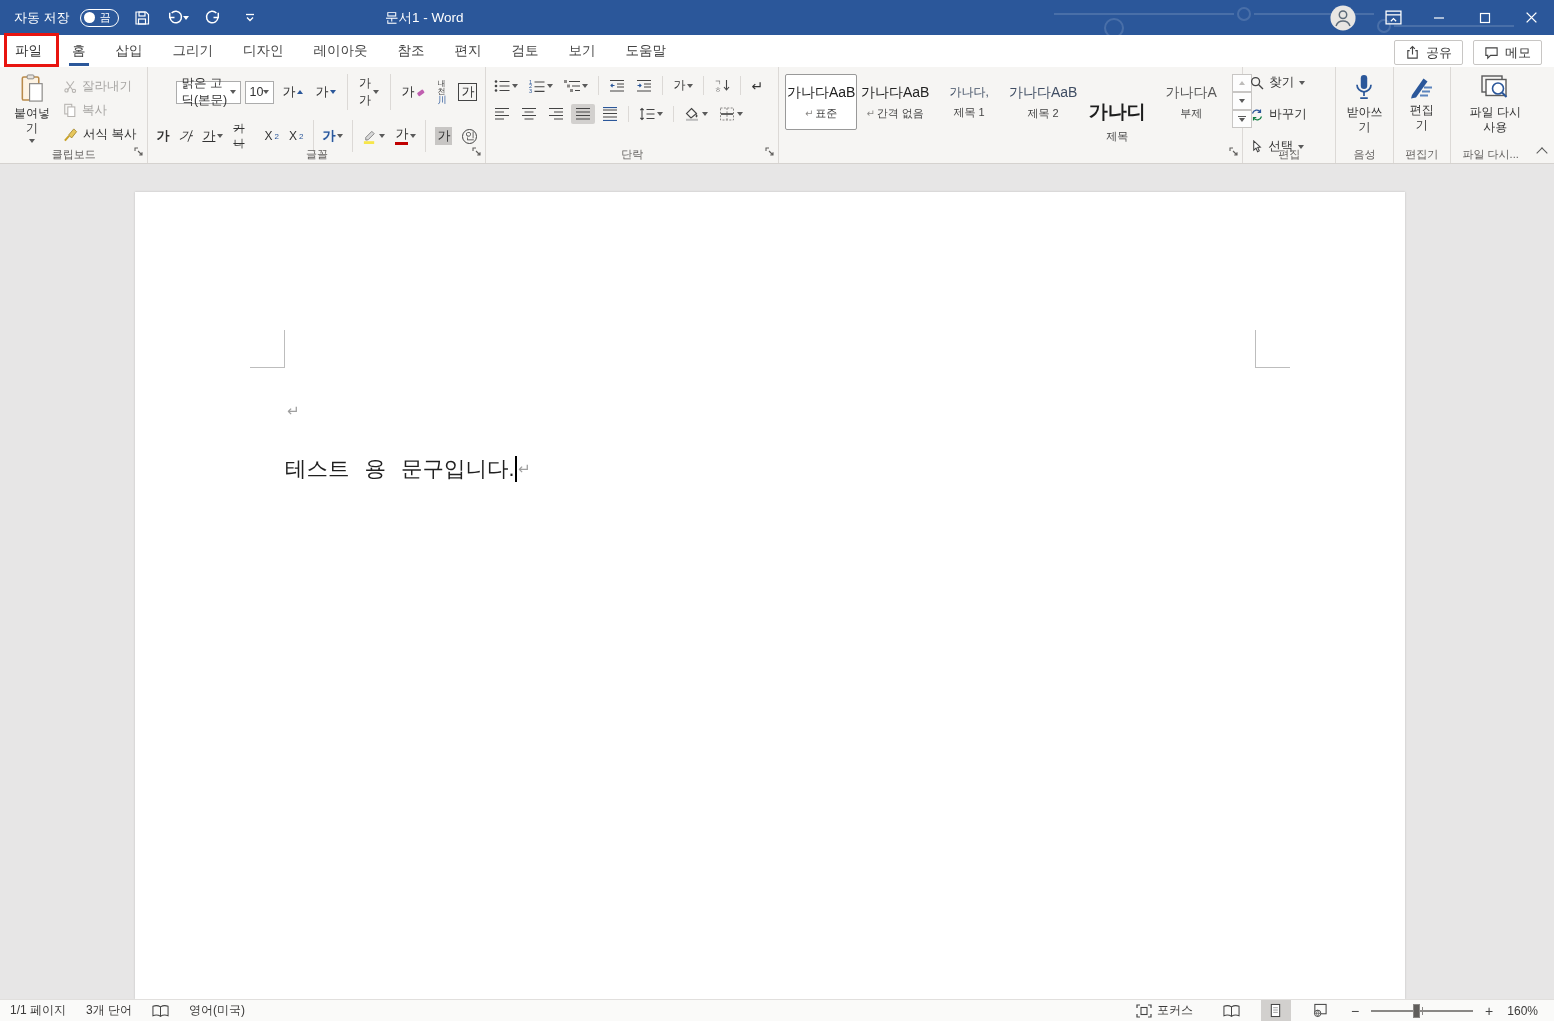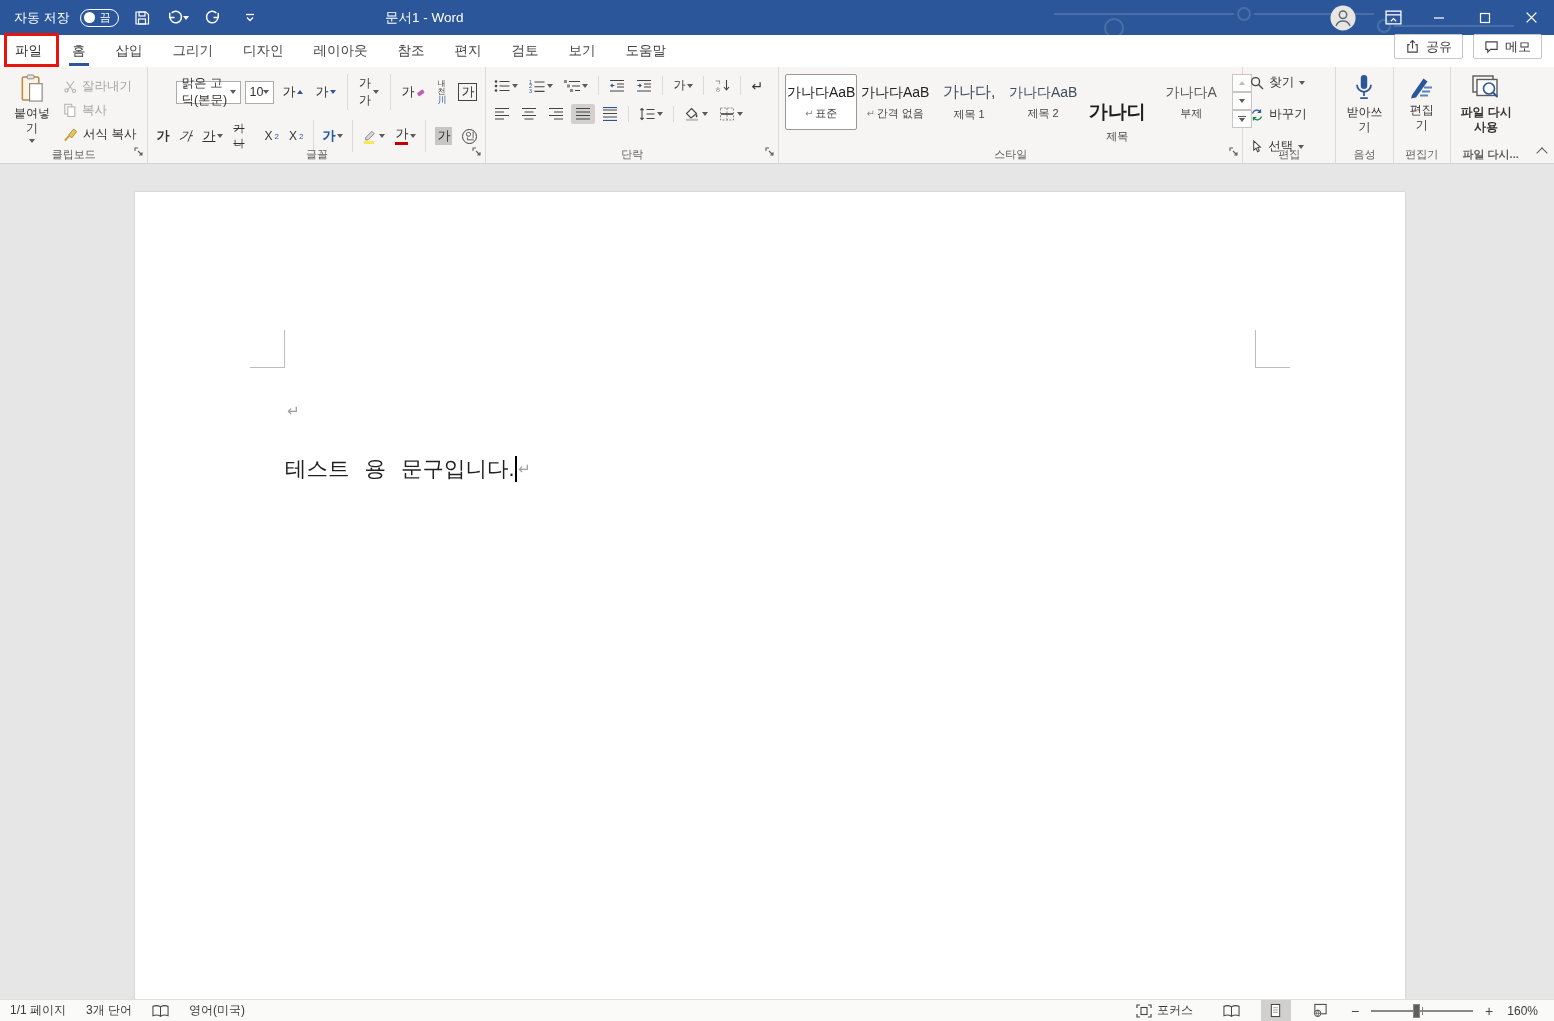--- a/index.html
+++ b/index.html
@@ -26,21 +26,21 @@
   .winbtn { width:46px; height:35px; display:flex; align-items:center; justify-content:center; }
   .deco { position:absolute; right:0; top:0; height:35px; width:500px; opacity:.14; pointer-events:none; }
 
   
   .tabrow { position:absolute; left:0; top:35px; width:100%; height:32px; background:#fff;
     display:flex; align-items:stretch; font-size:13.5px; color:#444; }
   .tab { display:flex; align-items:center; padding:0 15px; position:relative; cursor:default; }
   .tab.file { color:#333; }
   .tab.active::after { content:""; position:absolute; left:12px; right:12px; bottom:1px;
     height:3px; background:#2b579a; }
-  .tabrow-right { position:absolute; right:12px; top:34px; display:flex; gap:10px; }
+  .tabrow-right { position:absolute; right:12px; top:40px; display:flex; gap:10px; }
   .pillbtn { display:flex; align-items:center; gap:6px; border:1px solid #c8c6c4;
     background:#fff; height:25px; padding:0 10px; font-size:13px; color:#333; border-radius:2px; }
   .annotation { position:absolute; left:4px; top:33px; width:55px; height:34px;
     border:3px solid #e8140f; pointer-events:none; }
 
   
   .ribbon { position:absolute; left:0; top:67px; width:100%; height:97px; background:#f6f5f3;
     border-bottom:1px solid #d5d2cf; display:flex; }
   .rgroup { position:relative; border-right:1px solid #dcd9d6; padding:3px 4px 16px;
     display:flex; }
@@ -63,21 +63,21 @@
   .biglabel { width:46px; word-break:break-all; line-height:1.25; }
   .smallcmd { display:flex; align-items:center; gap:5px; font-size:12.5px; height:22px;
     padding:0 3px; color:#333; }
   .smallcmd.disabled { color:#a6a4a2; }
   .glyph { font-size:13px; color:#333; }
   .style-card { width:72px; height:56px; display:flex; flex-direction:column; align-items:center;
     justify-content:center; gap:4px; border:1px solid transparent; border-radius:2px; }
   .style-card.sel { border-color:#999; background:#fff; }
   .style-prev { font-size:14px; color:#222; white-space:nowrap; }
   .style-name { font-size:11px; color:#444; white-space:nowrap; }
-  .style-prev.h1 { font-size:16px; color:#3f4d63; }
+  .style-prev.h1 { font-size:12px; color:#3f4d63; }
   .style-prev.h2 { color:#3f4d63; }
   .style-prev.ttl { font-size:19px; font-weight:bold; color:#1d1d1d;margin-top:38px; }
   .style-prev.sub { color:#595959; }
   .gal-ctl { width:20px; height:18px; border:1px solid #c8c6c4; background:#fdfdfd;
     display:flex; align-items:center; justify-content:center; }
   .mark { color:#8a8886; font-size:10px; margin-right:2px; }
 
   
   .docarea { position:absolute; left:0; top:164px; width:100%; height:835px; background:#e7e6e6; }
   .page { position:absolute; left:135px; top:28px; width:1270px; height:807px; background:#fff;
@@ -515,21 +515,20 @@
               <span class="caret"></span>
             </div>
           <div class="gal-ctl">
             <span class="col" style="align-items:center; gap:1px;">
                 <span style="width:8px; height:1.4px; background:#5a5a5a;"></span>
                 <span class="caret"></span>
               </span>
           </div>
         </div>
       </div>
-      <span class="rlabel">스타일</span>
       <span class="launcher">
         <svg width="10" height="10" viewBox="0 0 10 10">
             <path d="M1 4 V1 h3" fill="none" stroke="#605e5c" stroke-width="1.1"></path>
             <path d="M4 4 l4 4 M8 5.2 V8 H5.2" fill="none" stroke="#605e5c" stroke-width="1.1"></path>
           </svg>
       </span>
     </div>
 
     <div class="rgroup" style="width:94px">
       <div class="col" style="gap:15px; padding-top:4px;">
@@ -575,21 +574,21 @@
       <div class="bigbtn">
         <svg width="26" height="26" viewBox="0 0 26 26">
             <path d="M3 21 L14.5 4.5 l4 3 L7 23.5 l-5 1 Z" fill="#2b579a"></path>
             <path d="M15 13.5 h8 M13 17.5 h8 M11 21.5 h8" stroke="#5b84bd" stroke-width="2.2"></path>
           </svg>
         <span class="biglabel" style="width:30px">편집기</span>
       </div>
       <span class="rlabel">편집기</span>
     </div>
 
-    <div class="rgroup" style="width:80px; border-right:none; justify-content:flex-start;font-weight:bold;">
+    <div class="rgroup" style="width:80px; border-right:none; justify-content:flex-end;">
       <div class="bigbtn">
         <svg width="32" height="28" viewBox="0 0 30 28">
             <rect x="2" y="2" width="20" height="16" fill="none" stroke="#5a5a5a" stroke-width="1.4"></rect>
             <rect x="6" y="5.5" width="20" height="16" fill="#fff" stroke="#5a5a5a" stroke-width="1.4"></rect>
             <circle cx="18" cy="14.5" r="5.5" fill="none" stroke="#2b579a" stroke-width="1.6"></circle>
             <path d="M22 18.5 L26.5 23" stroke="#2b579a" stroke-width="2"></path>
           </svg>
         <span class="biglabel" style="width:52px">파일 다시 사용</span>
       </div>
       <span class="rlabel">파일 다시...</span>

